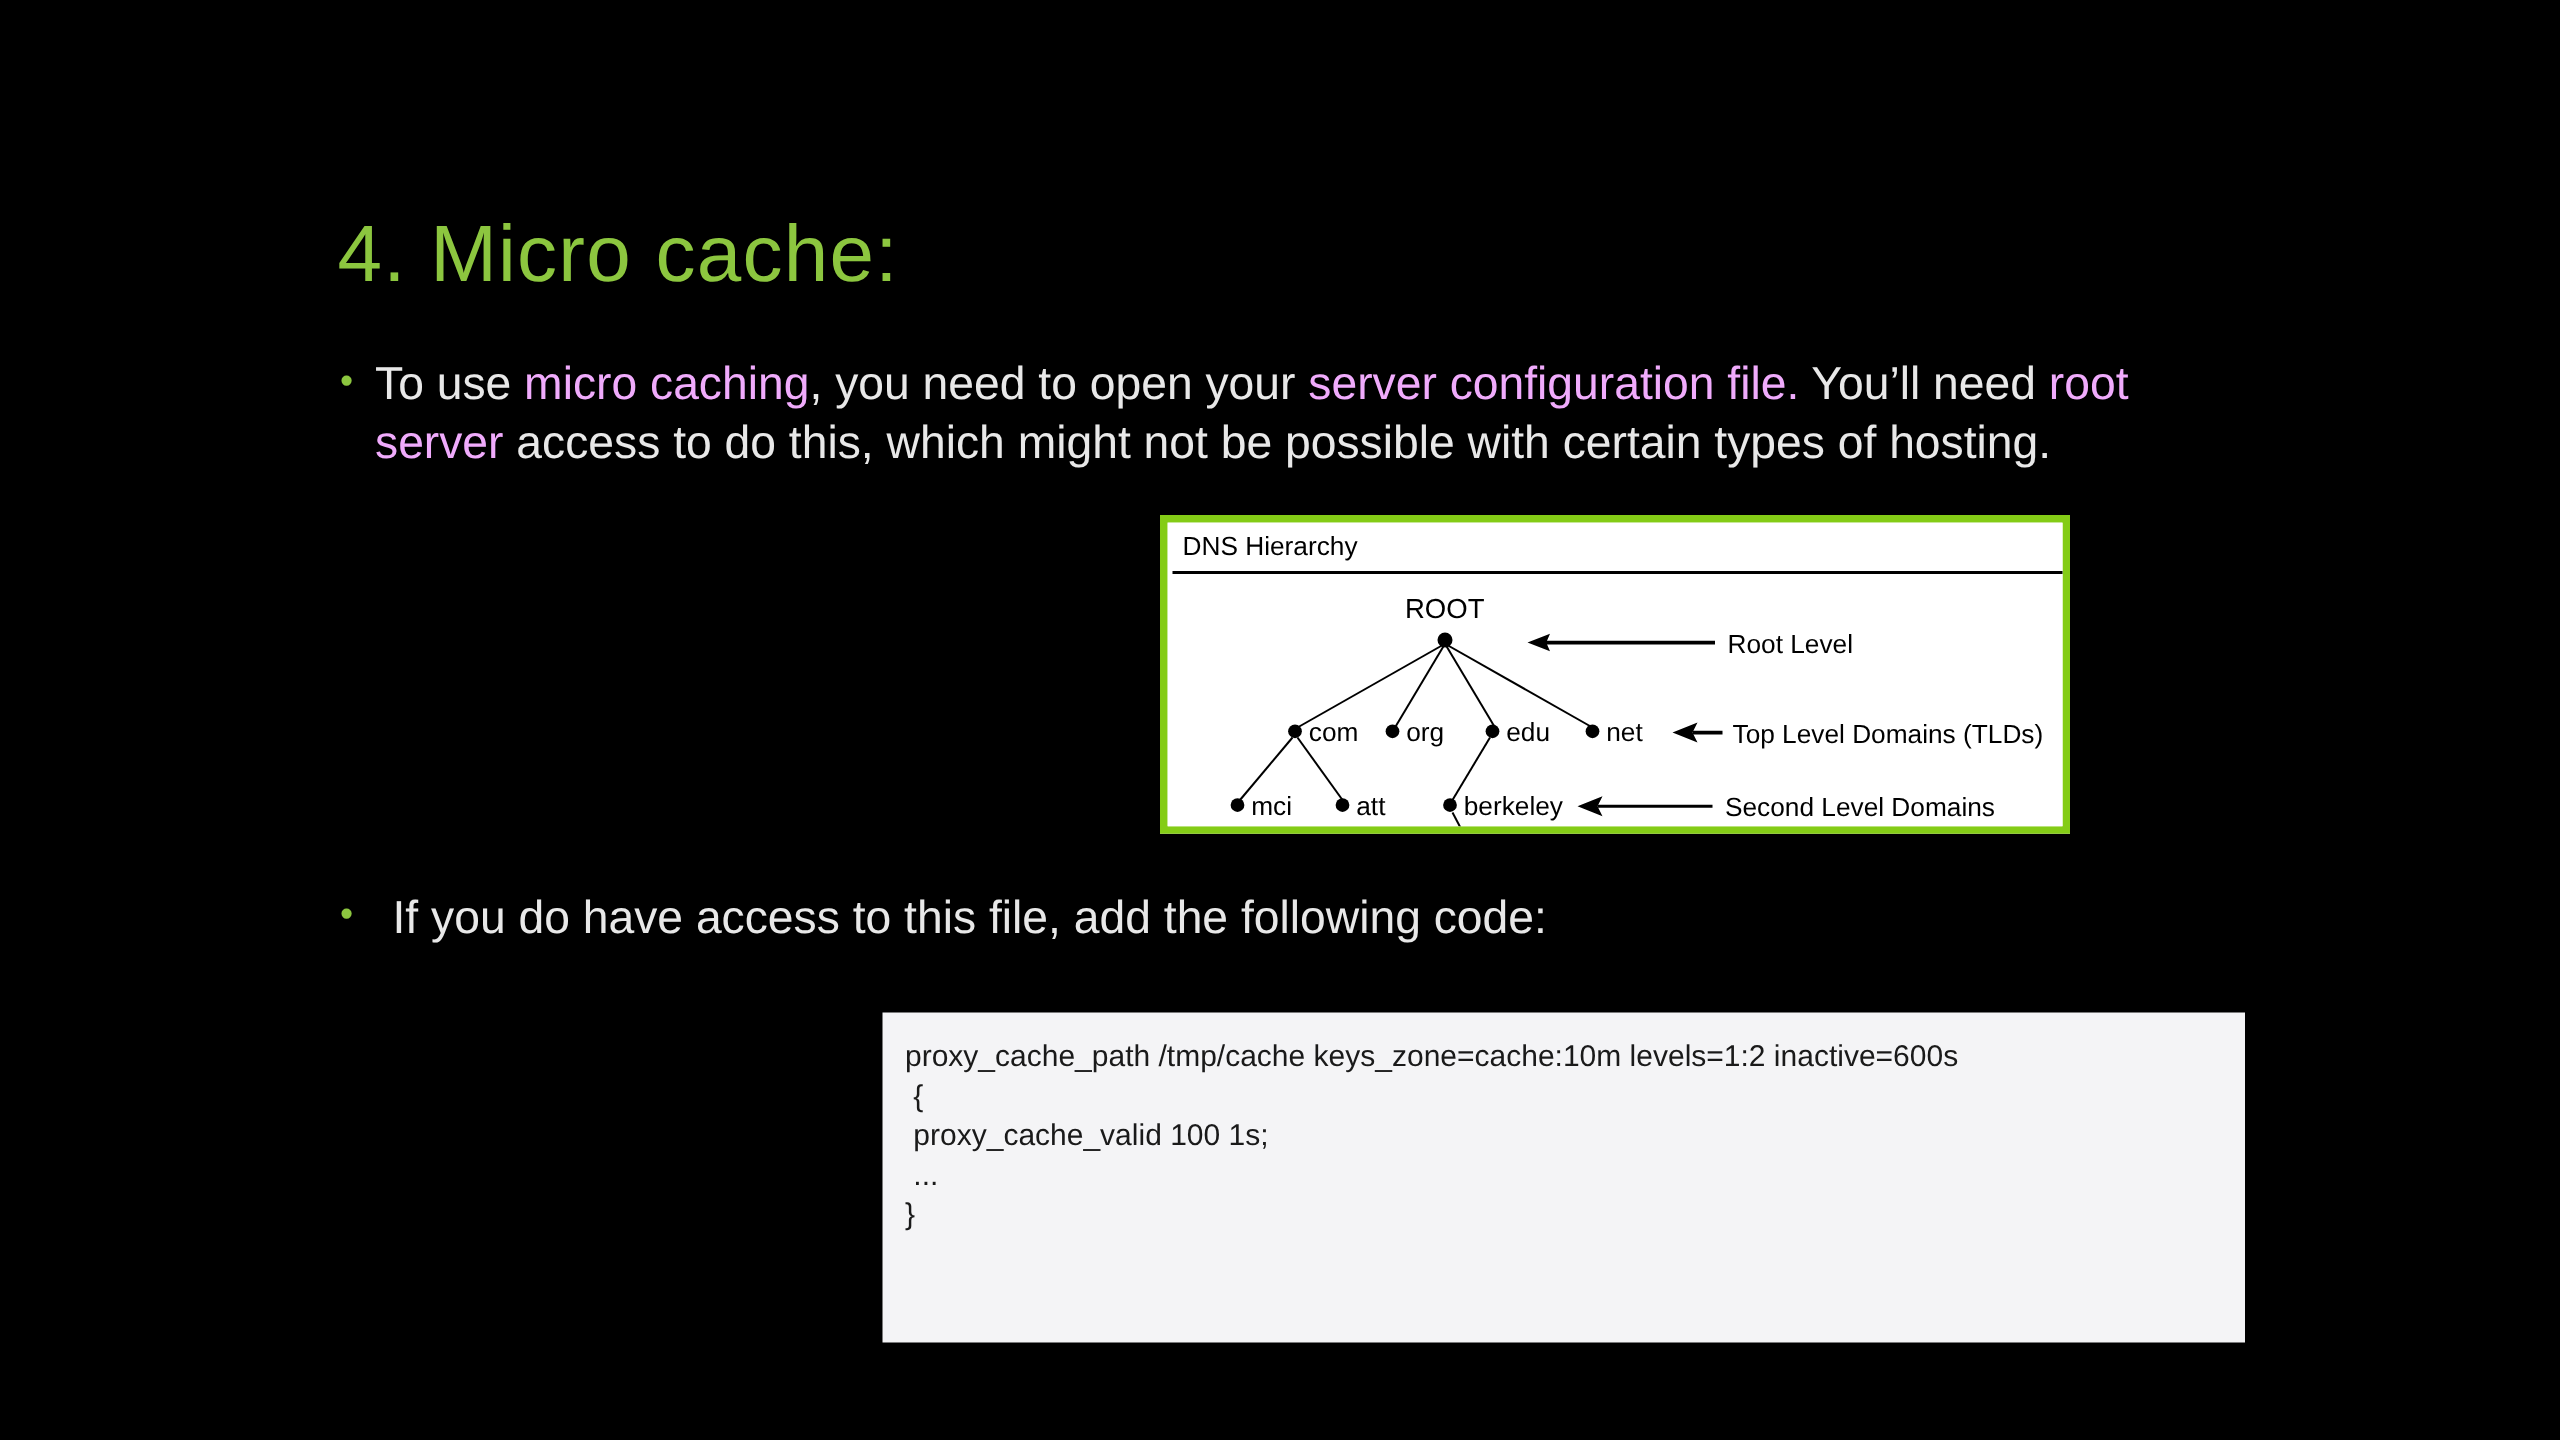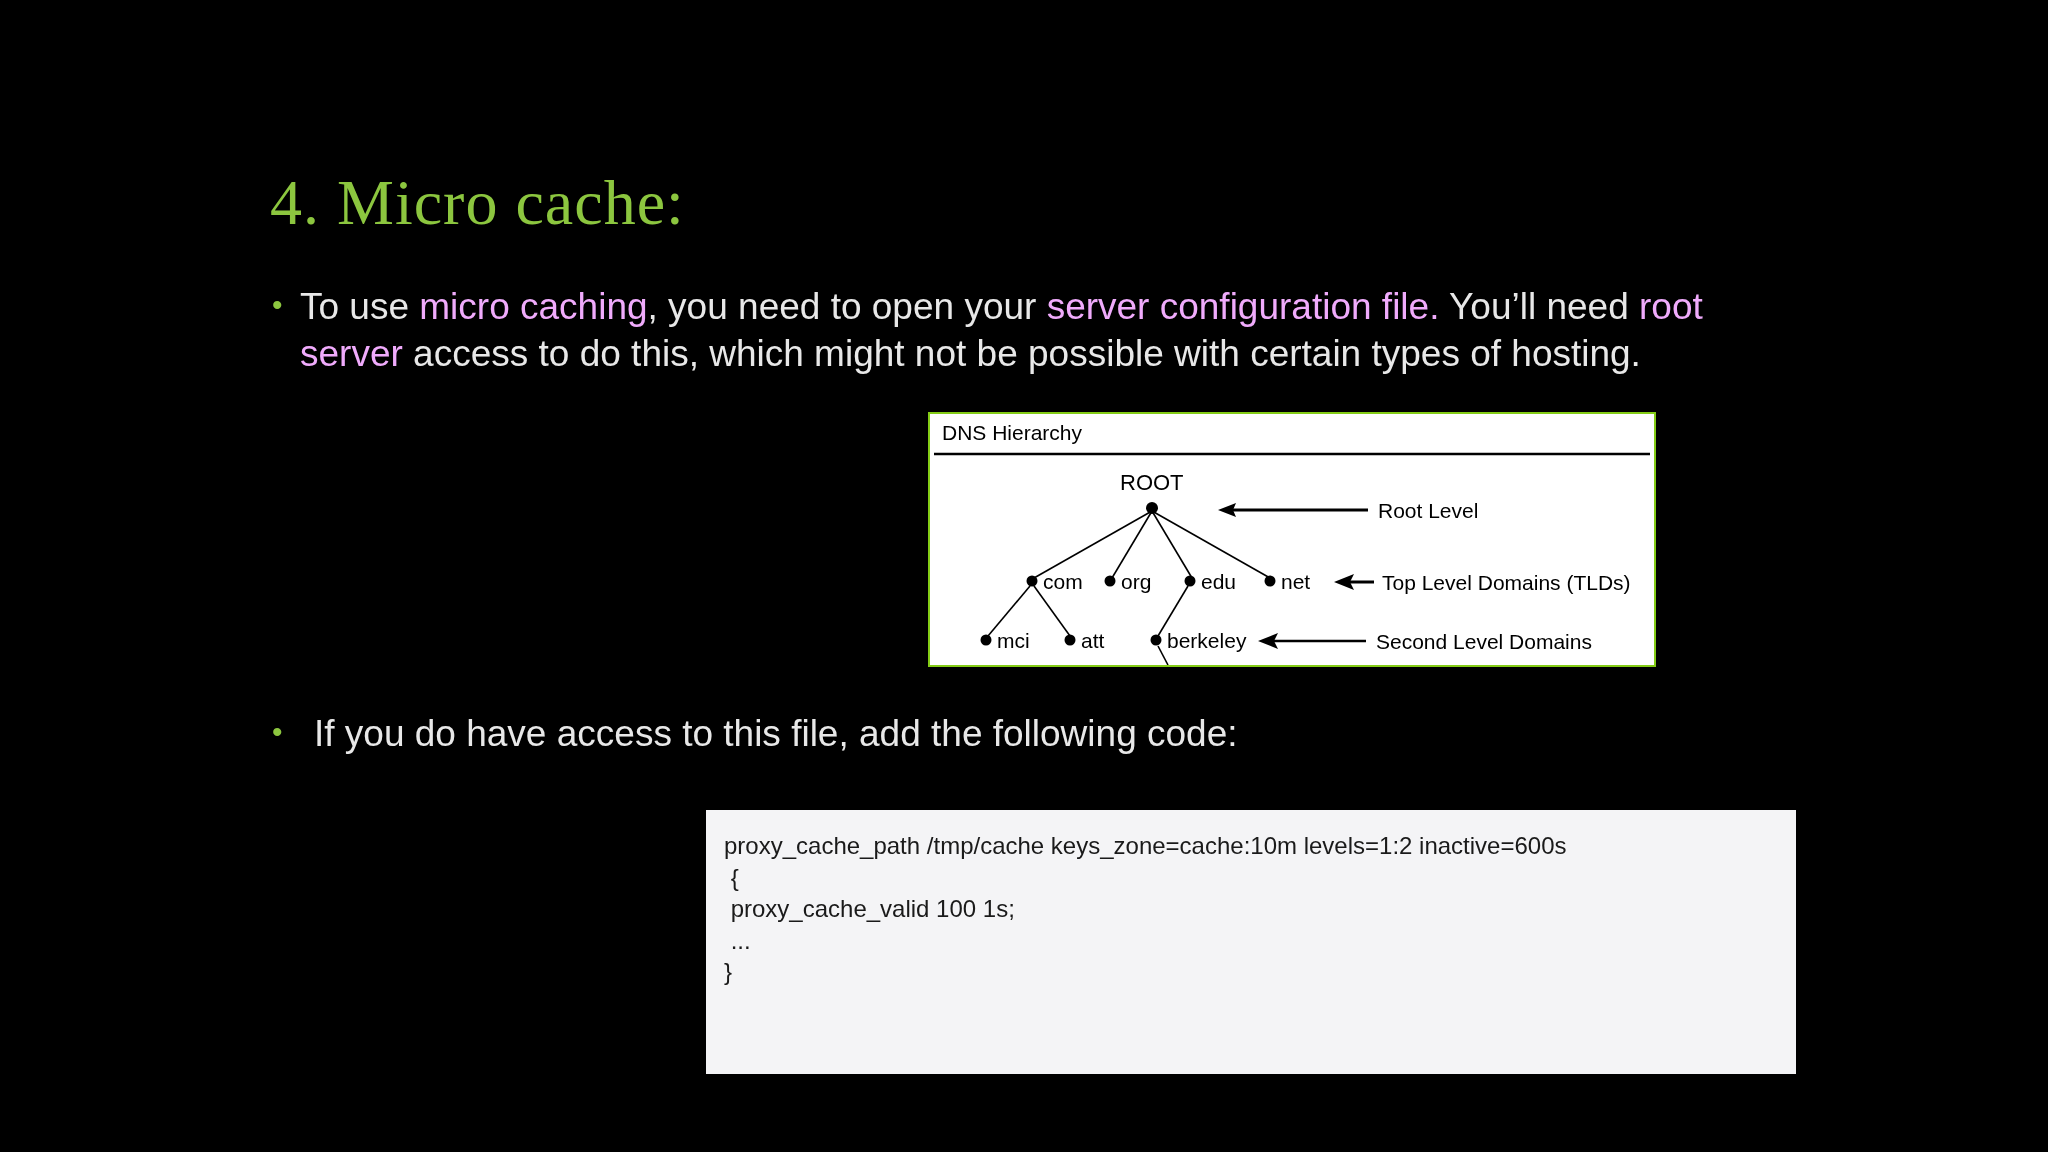--- a/index.html
+++ b/index.html
@@ -20,21 +20,21 @@
     width: 2048px;
     height: 1152px;
     background: #000000;
   }
 
   
   #slide-title {
     position: absolute;
     left: 270px;
     top: 168px;
-    font-family: Liberation Serif, serif;
+    font-family: Liberation Sans, sans-serif;
     font-size: 64px;
     font-weight: 400;
     letter-spacing: 1px;
     color: #8CC63F;
     white-space: nowrap;
     line-height: 1.1;
   }
 
   
   .bullet-row {
@@ -76,21 +76,21 @@
   #bullet-2 .bullet-dot { flex: 0 0 42px; width: 42px; }
 
   
   #dns-figure {
     position: absolute;
     left: 928px;
     top: 412px;
     width: 728px;
     height: 255px;
     background: #FFFFFF;
-    border: 2px solid #84cc16;
+    border: 6px solid #84cc16;
     box-sizing: border-box;
     overflow: hidden;
   }
   #dns-figure svg { display: block; }
 
   
   #code-block {
     position: absolute;
     left: 706px;
     top: 810px;

